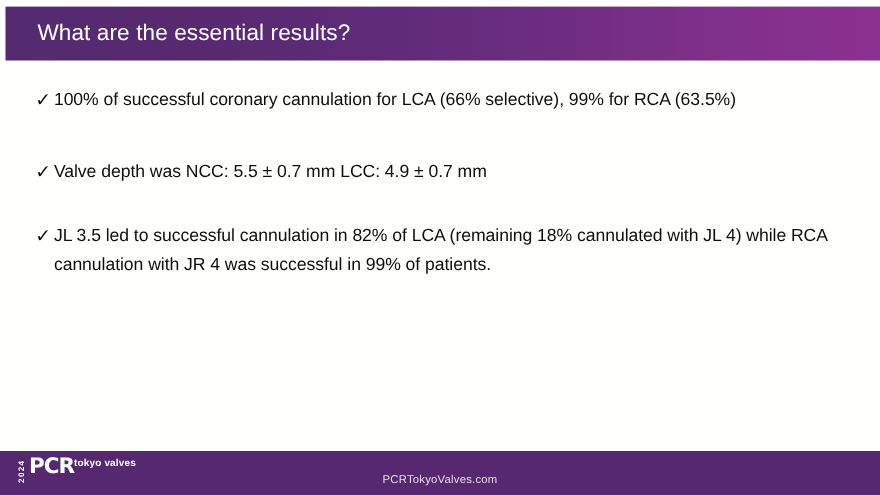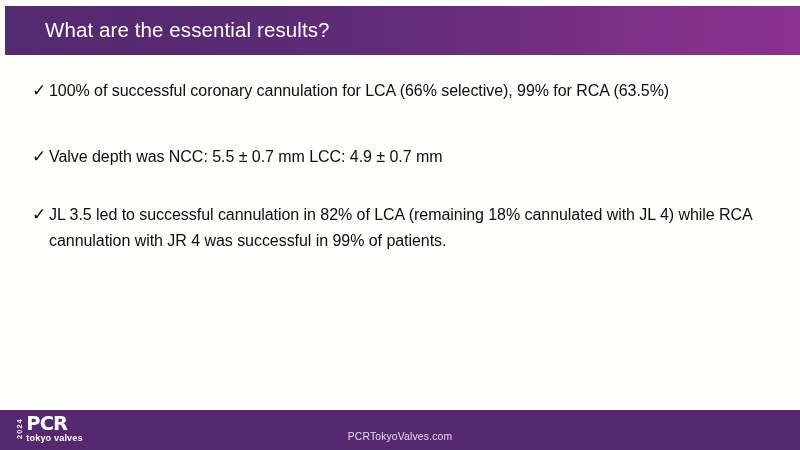--- a/index.html
+++ b/index.html
@@ -31,21 +31,21 @@
     height: 49px;
     background: linear-gradient(90deg, #542b72 0%, #57296f 18%, #5e2b78 42%, #6d2d80 62%, #7e3089 80%, #8c3190 100%);
     display: flex;
     align-items: center;
   }
   .title-text {
     color: #ffffff;
     font-size: 20.5px;
     font-weight: 400;
     letter-spacing: 0.1px;
-    padding-left: 40px;
+    padding-left: 29px;
     line-height: 1;
     white-space: nowrap;
   }
 
   
   .content {
     position: absolute;
     left: 0;
     top: 78px;
     width: 800px;
@@ -106,21 +106,21 @@
     line-height: 1;
     height: 27px;
     display: flex;
     align-items: center;
     justify-content: center;
     margin-right: 3px;
     padding-top: 1px;
   }
   .logo-stack {
     display: flex;
-    flex-direction: column;
+    flex-direction: row;
     justify-content: flex-end;
   }
   .logo-pcr {
     color: #ffffff;
     font-size: 19.5px;
     font-weight: 700;
     line-height: 17px;
     letter-spacing: -0.9px;
     font-family: "DejaVu Sans", sans-serif;
   }

